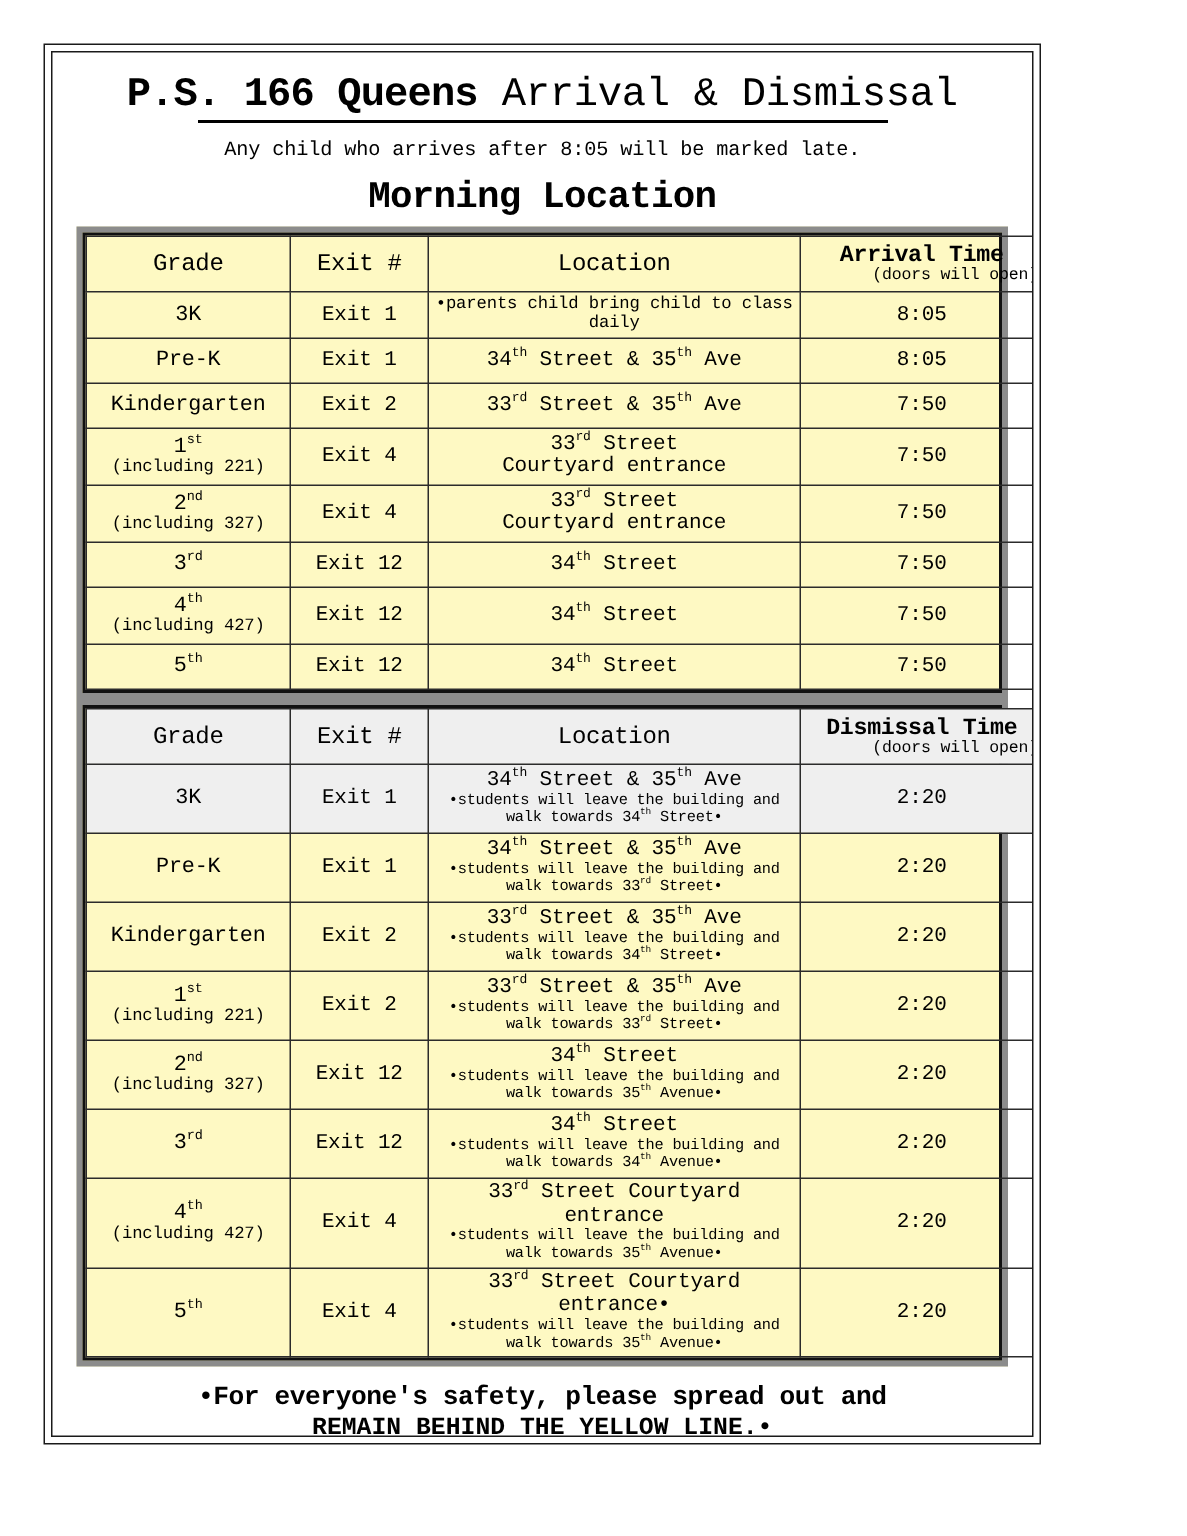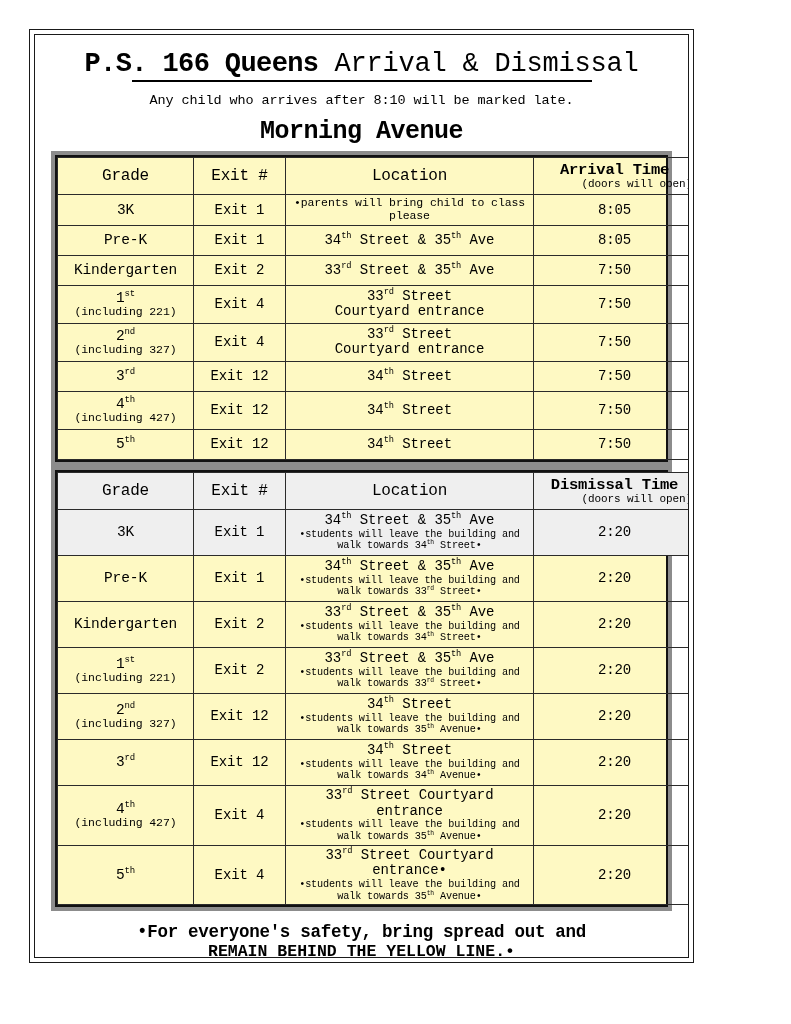--- a/index.html
+++ b/index.html
@@ -178,23 +178,23 @@
 
 <div class="page">
   <div class="page-inner">
     <div class="content">
 
       <div class="title">
         <span class="strong">P.S. 166 Queens</span><span class="light"> Arrival &amp; Dismissal</span>
       </div>
       <div class="title-underline"></div>
 
-      <div class="subtitle">Any child who arrives after 8:10 will be marked late.</div>
-
-      <div class="section-heading">Morning Avenue</div>
+      <div class="subtitle">Any child who arrives after 8:05 will be marked late.</div>
+
+      <div class="section-heading">Morning Location</div>
 
       <div class="table-shell">
         <div class="inner-rule">
           <table class="sched">
             <colgroup>
               <col class="c-grade">
                 <col class="c-exit">
                 <col class="c-location">
                 <col class="c-time">
             </colgroup>
@@ -207,21 +207,21 @@
                   <span class="hdr-main bold">Arrival Time</span>
                   <span class="hdr-sub">(doors will open)</span>
                 </th>
               </tr>
             </thead>
             <tbody id="morning-body">
                 <tr class="m-row">
                   <td class="grade-cell">3K</td>
                   <td class="exit-cell">Exit 1</td>
                   <td>
-                    <span class="loc-small">•parents will bring child to class please</span>
+                    <span class="loc-small">•parents child bring child to class daily</span>
                   </td>
                   <td class="time-cell">8:05</td>
                 </tr>
                 <tr class="m-row">
                   <td class="grade-cell">Pre-K</td>
                   <td class="exit-cell">Exit 1</td>
                   <td>
                     <span class="loc-main">34<sup>th</sup> Street &amp; 35<sup>th</sup> Ave</span>
                   </td>
                   <td class="time-cell">8:05</td>
@@ -374,19 +374,19 @@
                     <span class="loc-note">•students will leave the building and walk towards 35<sup>th</sup> Avenue•</span>
                   </td>
                   <td class="time-cell">2:20</td>
                 </tr>
               </tbody>
           </table>
         </div>
       </div>
 
       <div class="footer">
-        <span>•For everyone's safety, bring spread out and</span>
+        <span>•For everyone's safety, please spread out and</span>
         <span class="line2">REMAIN BEHIND THE YELLOW LINE.•</span>
       </div>
 
     </div>
   </div>
 </div>
 
 </body></html>

